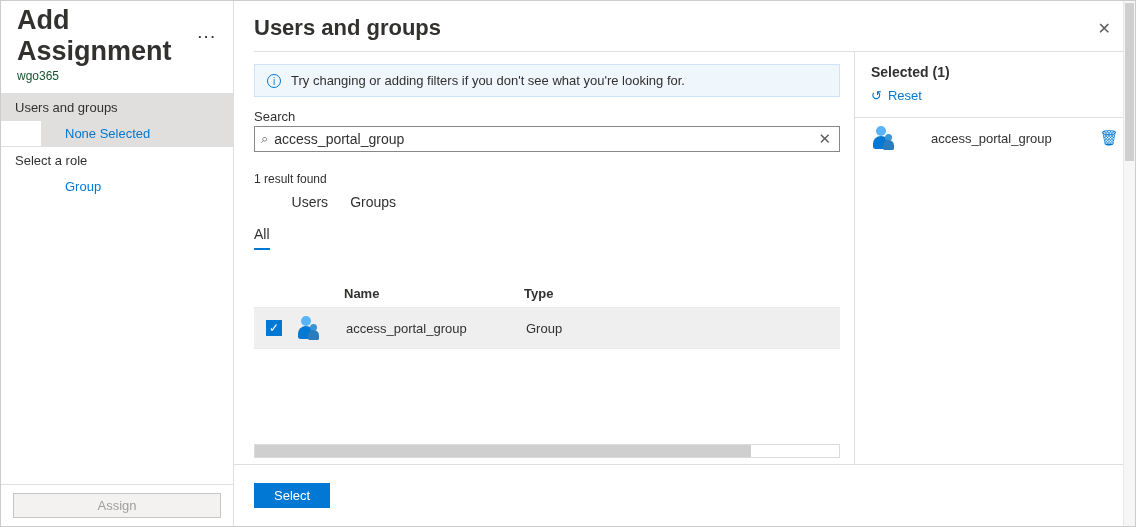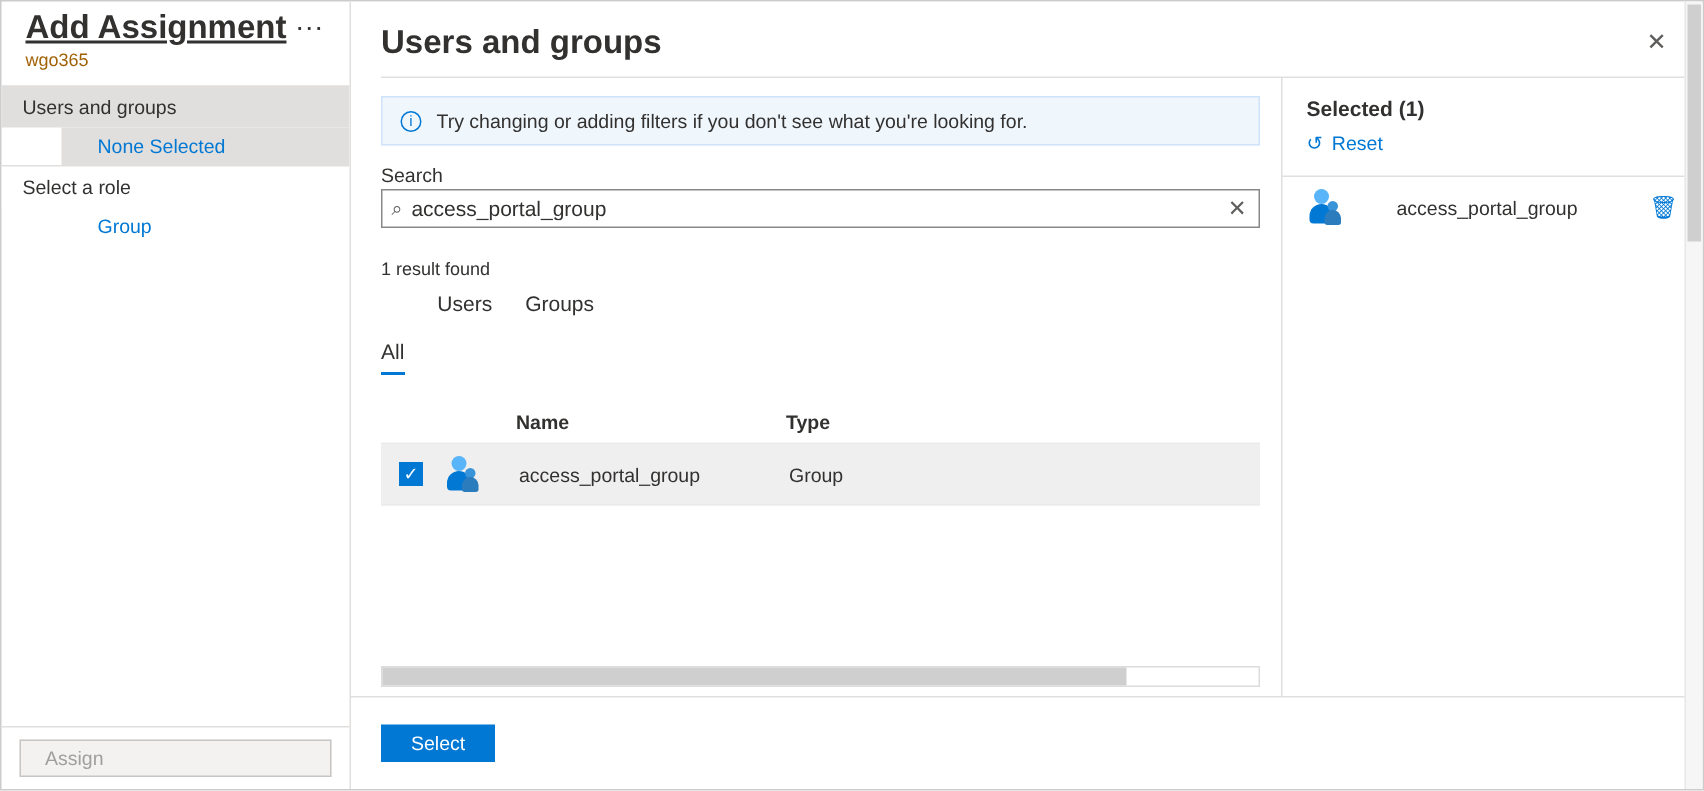--- a/index.html
+++ b/index.html
@@ -28,26 +28,26 @@
     padding: 10px 16px 4px 16px;
     font-size: 13px;
   }
   .breadcrumb a { color: #0078d4; text-decoration: none; }
   .breadcrumb span.sep { color: #605e5c; margin: 0 3px; }
   .left-title-row {
     display: flex; align-items: center;
     padding: 4px 16px 2px 16px;
   }
   .left-title {
-    font-size: 22px; font-weight: 600; flex: 1; text-decoration: underline;
+    font-size: 27px; font-weight: 600; flex: 1;
   }
   .ellipsis { font-weight: bold; letter-spacing: 2px; margin-left: 4px; }
   .subtitle {
     padding: 0 16px 10px 16px;
-    font-size: 12px; color: #a16207;
+    font-size: 12px; color: #14532d;
   }
   .side-item {
     padding: 6px 14px;
     border-top: 1px solid #e1dfdd;
     font-size: 13px;
     color: #323130;
     background: #fff;
   }
   .side-item.selected {
     background: #e1dfdd;
@@ -66,20 +66,21 @@
     border-top: 1px solid #e1dfdd;
     padding: 8px 12px;
   }
   .btn-disabled {
     border: 1px solid #c8c6c4;
     background: #f3f2f1;
     color: #a19f9d;
     padding: 4px 16px;
     font-size: 13px;
     min-width: 64px;
+    text-align: center;
   }
 
   
   .blade {
     position: absolute;
     left: 232px; right: 0; top: 0; bottom: 0;
     border-left: 1px solid #e1dfdd;
     display: flex; flex-direction: column;
     background: #fff;
   }
@@ -145,21 +146,21 @@
   .clear-x { color: #605e5c; font-size: 15px; padding: 0 2px; cursor: pointer; }
   .result-count { font-size: 12px; margin-top: 20px; color: #323130; }
 
   
   .tabs { display: flex; gap: 22px; margin-top: 8px; }
   .tab { font-size: 14px; padding-bottom: 6px; cursor: pointer; }
   .tab.active { border-bottom: 2px solid #0078d4; margin-top: 32px; }
 
   
   .thead {
-    display: flex; margin-top: 24px;
+    display: flex; margin-top: 36px;
     font-size: 13px; font-weight: 600;
     border-bottom: 1px solid #edebe9;
     padding-bottom: 6px;
     padding-left: 90px;
   }
   .col-name { flex: 0 0 180px; }
   .col-type { flex: 0 0 120px; }
   .col-details { flex: 1; }
 
   .trow {

